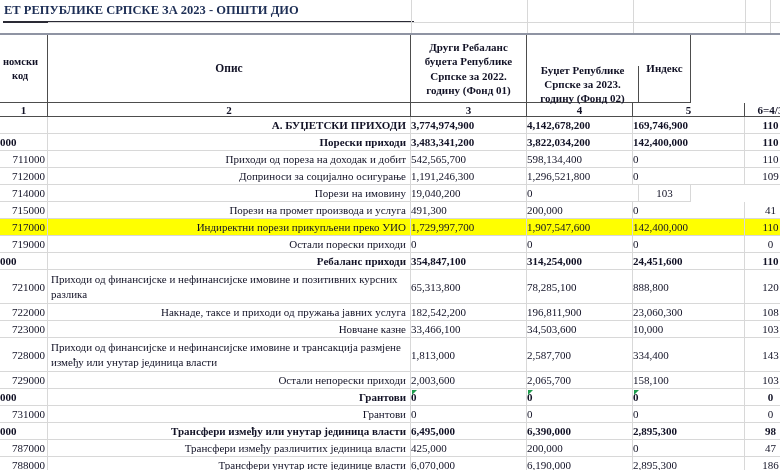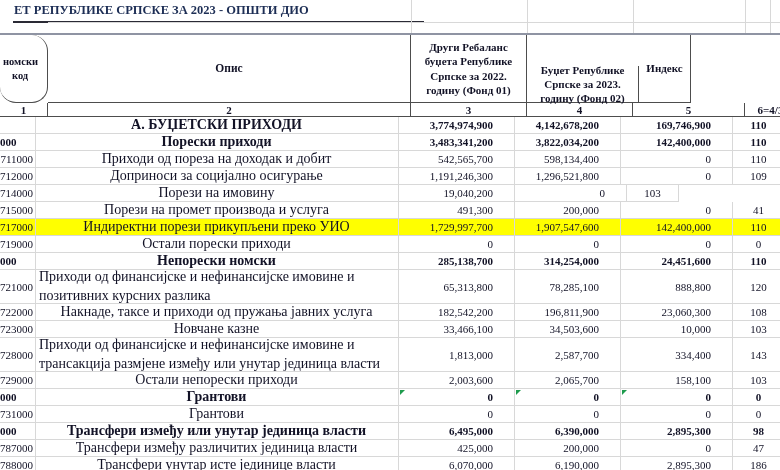--- a/index.html
+++ b/index.html
@@ -1,49 +1,49 @@
 <!DOCTYPE html>
 <html><head>
 <meta charset="utf-8">
 <style>
   html,body{margin:0;padding:0;background:#f4f4f4;}
   .screen{position:relative;width:780px;height:470px;overflow:hidden;background:#ffffff;
           font-family:"Liberation Serif","DejaVu Serif",serif;color:#121226;}
   .sheet{position:absolute;left:0;top:0;width:797px;}
   
-  .title-cell{position:absolute;left:13px;top:0;width:411px;height:21px;border-bottom:2px solid #2a2a35;
+  .title-cell{position:absolute;left:3px;top:0;width:411px;height:21px;border-bottom:2px solid #2a2a35;
               display:flex;align-items:center;}
   .title-text{font-size:12.5px;font-weight:bold;color:#1d2e55;white-space:nowrap;padding-left:1px;}
   .vline{position:absolute;top:0;width:1px;height:33px;background:#d8d8d8;}
   .hline-empty{position:absolute;left:48px;top:22px;width:749px;height:1px;background:#d8d8d8;}
   
   .header-band{position:absolute;left:0;top:33px;width:797px;height:70px;border-top:2px solid #8f94a3;
                display:flex;box-sizing:border-box;}
   .hcell{box-sizing:border-box;border-right:1px solid #4d4d4d;border-bottom:1px solid #4d4d4d;
          display:flex;flex-direction:column;align-items:center;justify-content:center;
          font-weight:bold;font-size:11px;text-align:center;line-height:1.3;padding:1px 3px;}
-  .hc-code{width:48px;align-items:flex-start;text-align:left;font-size:10.5px;border-radius:16px;}
+  .hc-code{width:48px;align-items:flex-start;text-align:left;font-size:10.5px;}
   .hc-code .l2{padding-left:9px;text-align:center;}
   .hc-desc{width:363px;font-size:11.5px;}
   .hc-c3{width:116px;}
   .hc-c4{width:106px;}
   .hc-c5{width:112px;margin-top:31px;}
   .hc-c6{width:52px;padding:0;}
   
   .num-row{position:absolute;left:0;top:103px;width:797px;height:14px;display:flex;}
   .ncell{box-sizing:border-box;border-right:1px solid #4d4d4d;border-bottom:1px solid #4d4d4d;
          font-weight:bold;font-size:11px;display:flex;align-items:center;justify-content:center;}
   
   .rows{position:absolute;left:0;top:117px;width:797px;}
   .row{display:flex;width:797px;}
   .cell{box-sizing:border-box;border-right:1px solid #d8d8d8;border-bottom:1px solid #d8d8d8;
         font-size:11px;display:flex;align-items:center;position:relative;overflow:visible;}
-  .c-code{width:36px;justify-content:flex-end;padding-right:2px;}
-  .c-desc{width:363px;justify-content:center;padding:0 4px 0 3px;line-height:1.3;font-size:14px;}
-  .c-v{width:116px;justify-content:flex-end;padding-right:21px;}
+  .c-code{width:48px;justify-content:flex-end;padding-right:2px;}
+  .c-desc{width:363px;justify-content:flex-end;padding:0 4px 0 3px;line-height:1.3;font-size:11px;}
+  .c-v{width:116px;justify-content:flex-start;padding-right:4px;}
   .c-v4{width:106px;font-family:Liberation Serif, serif;}
   .c-v5{width:112px;}
   .c-idx{width:52px;justify-content:center;padding:0;}
   .row.bold .cell{font-weight:bold;}
   .row.bold .c-code{justify-content:flex-start;padding:0;}
   .row.highlight .cell{background:#ffff00;}
   .warn-tri{position:absolute;left:1px;top:1px;width:0;height:0;
             border-top:5px solid #1e9b4d;border-right:5px solid transparent;}
 </style>
 </head>
@@ -246,24 +246,24 @@
           </div>
           <div class="cell c-idx">
             <span>0</span>
           </div>
         </div>
         <div class="row bold" style="height: 17px;">
           <div class="cell c-code">
             <span>000</span>
           </div>
           <div class="cell c-desc">
-            <span>Непорески номски</span>
-          </div>
-          <div class="cell c-v">
-            <span>285,138,700</span>
+            <span>Ребаланс приходи</span>
+          </div>
+          <div class="cell c-v">
+            <span>354,847,100</span>
           </div>
           <div class="cell c-v c-v4">
             <span>314,254,000</span>
           </div>
           <div class="cell c-v c-v5">
             <span>24,451,600</span>
           </div>
           <div class="cell c-idx">
             <span>110</span>
           </div>

